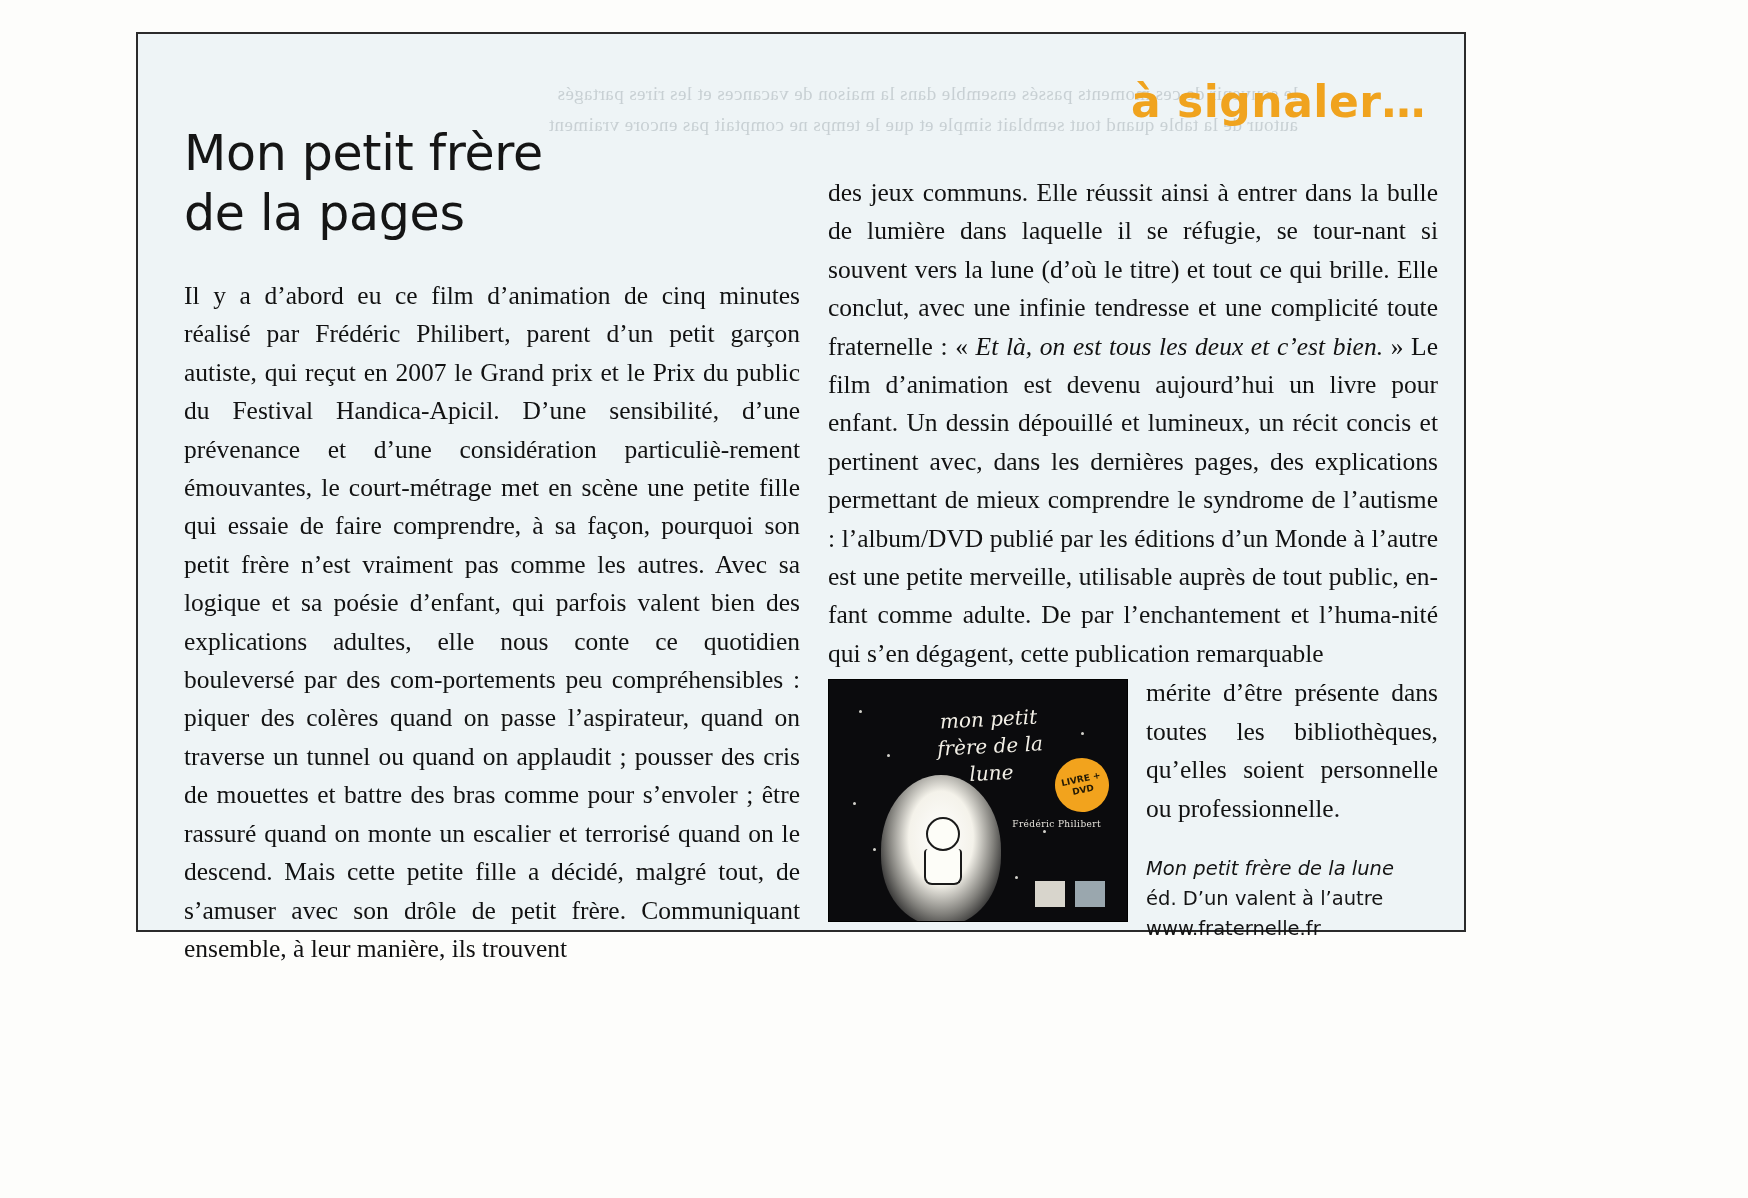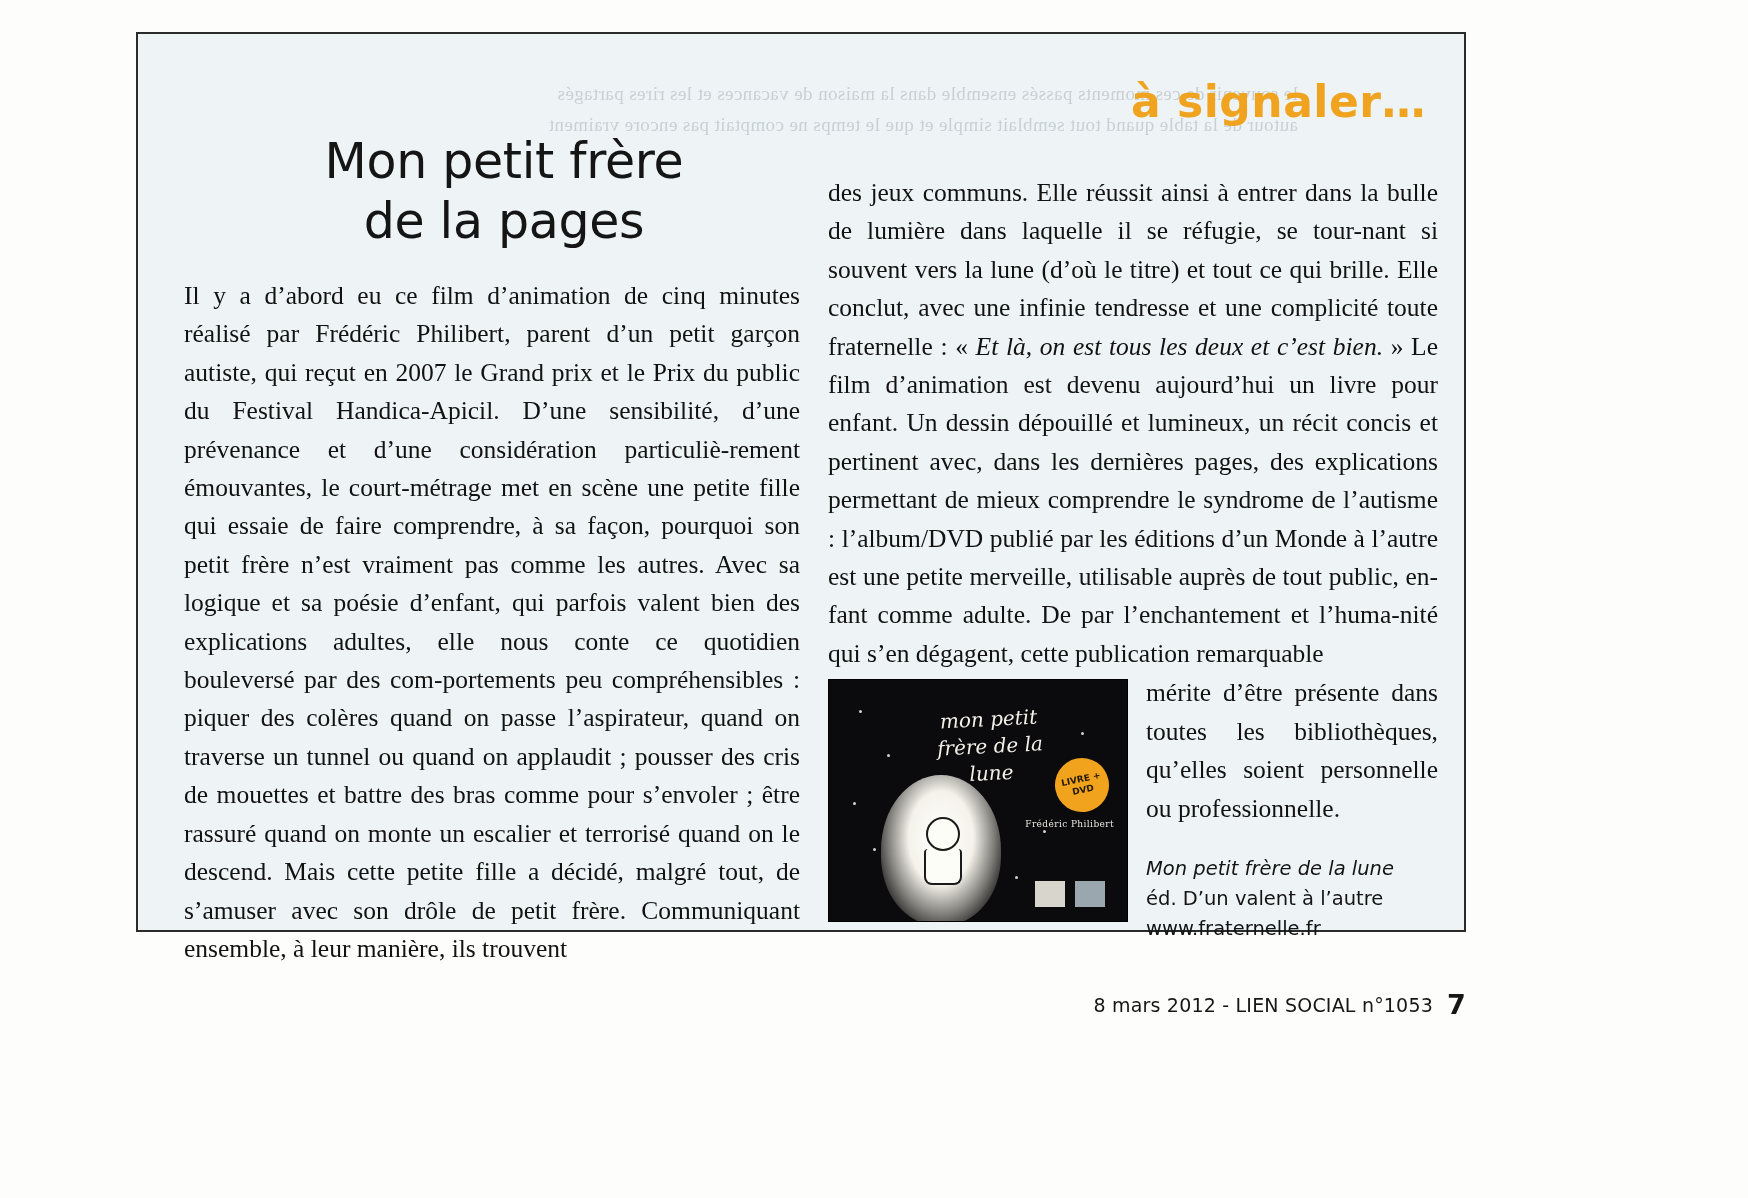--- a/index.html
+++ b/index.html
@@ -61,29 +61,28 @@
     font-family: "DejaVu Sans", sans-serif;
     font-size: 44px;
     font-weight: 600;
     color: #f0a31e;
     letter-spacing: 0.5px;
   }
 
   .title {
     position: absolute;
     left: 46px;
-    top: 98px;
+    top: 90px;
     width: 640px;
     font-family: "DejaVu Sans", sans-serif;
     font-weight: 400;
     font-size: 49px;
     line-height: 60px;
     color: #151515;
     letter-spacing: -0.3px;
-    text-align: center;
   }
 
   
   .col {
     position: absolute;
     font-family: "Liberation Serif", serif;
     font-size: 25.5px;
     line-height: 38.4px;
     text-align: justify;
     color: #121212;
@@ -130,21 +129,21 @@
     color: #f2efe6;
     font-family: "DejaVu Serif", serif;
     font-size: 20px;
     line-height: 27px;
     font-style: italic;
     text-align: center;
     transform: rotate(-3deg);
   }
   .cover .author {
     position: absolute;
-    right: 13px;
+    right: 26px;
     bottom: 78px;
     color: #e9e6de;
     font-family: "DejaVu Serif", serif;
     font-size: 9px;
     letter-spacing: 0.4px;
   }
   .cover .glow {
     position: absolute;
     left: 52px;
     bottom: -4px;
@@ -286,17 +285,14 @@
 
       <div class="sidenote" style="margin-top:26px;">
         <div class="it">Mon petit frère de la lune</div>
         <div>éd. D’un valent à l’autre</div>
         <div>www.fraternelle.fr</div>
       </div>
     </div>
 
   </div>
 
-  <div class="footer">
-    <span>8 mars 2012 - LIEN SOCIAL n°1053</span><span class="pagenum">7</span>
-  </div>
 
 </div>
 
 </body></html>

